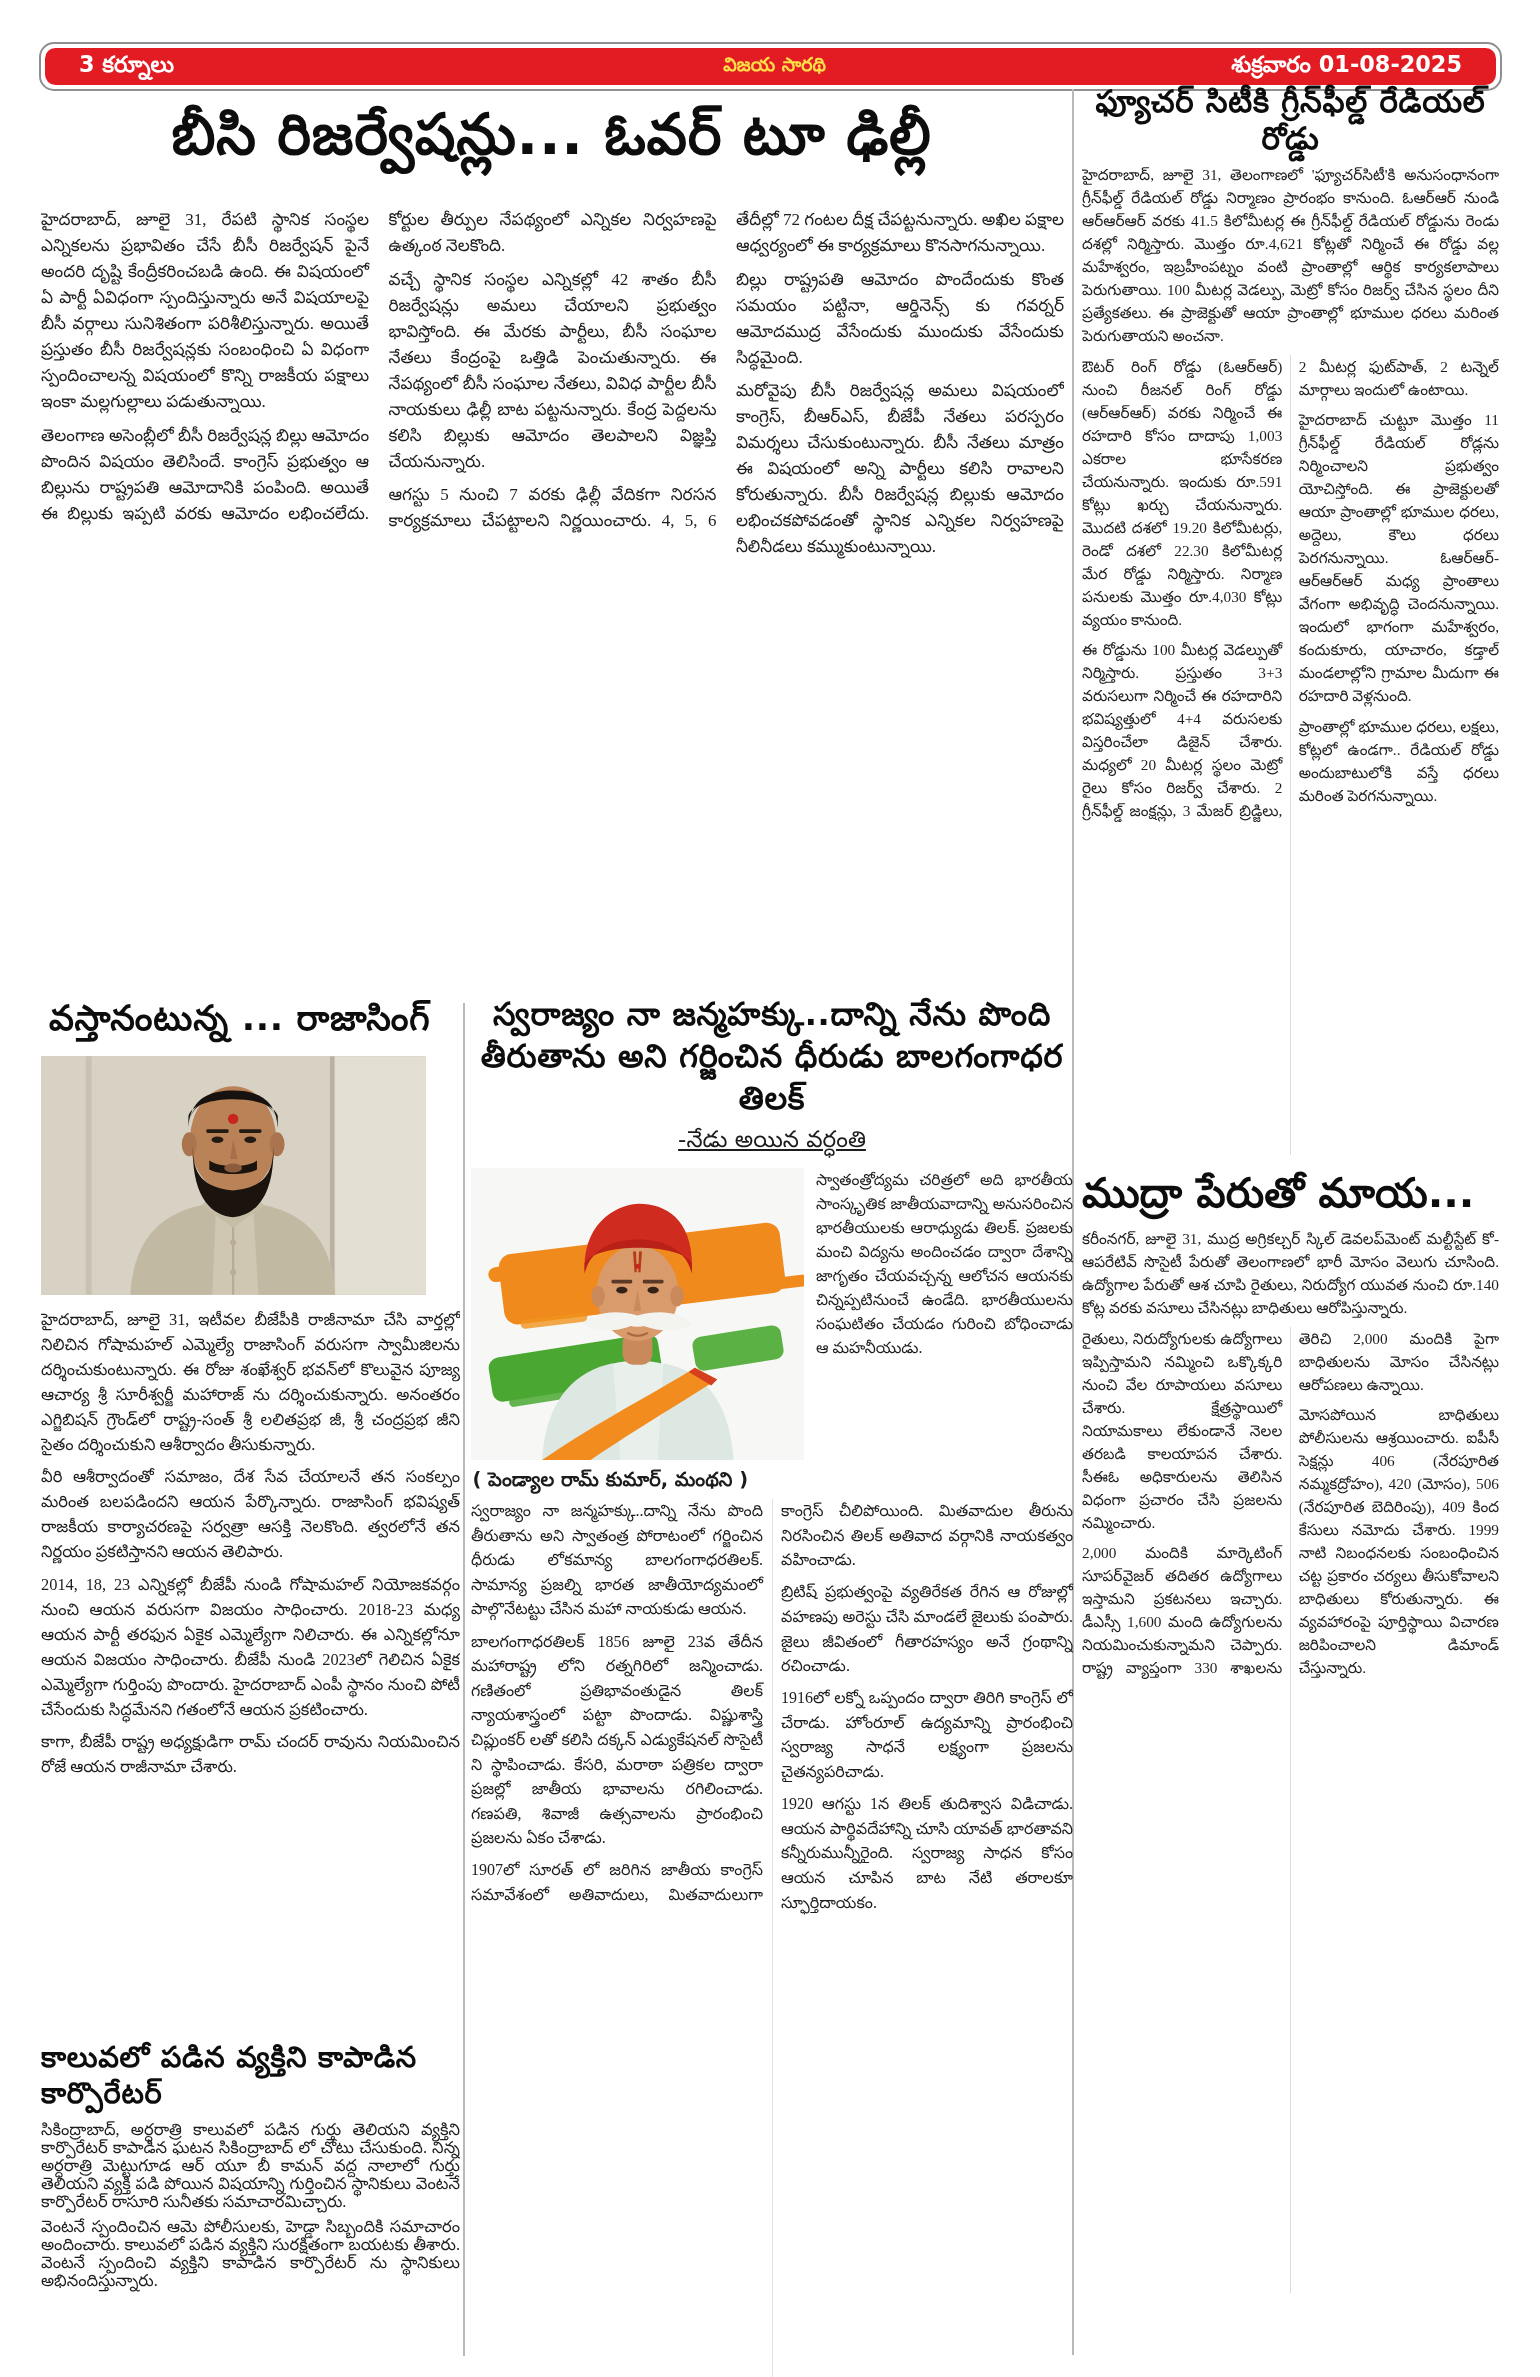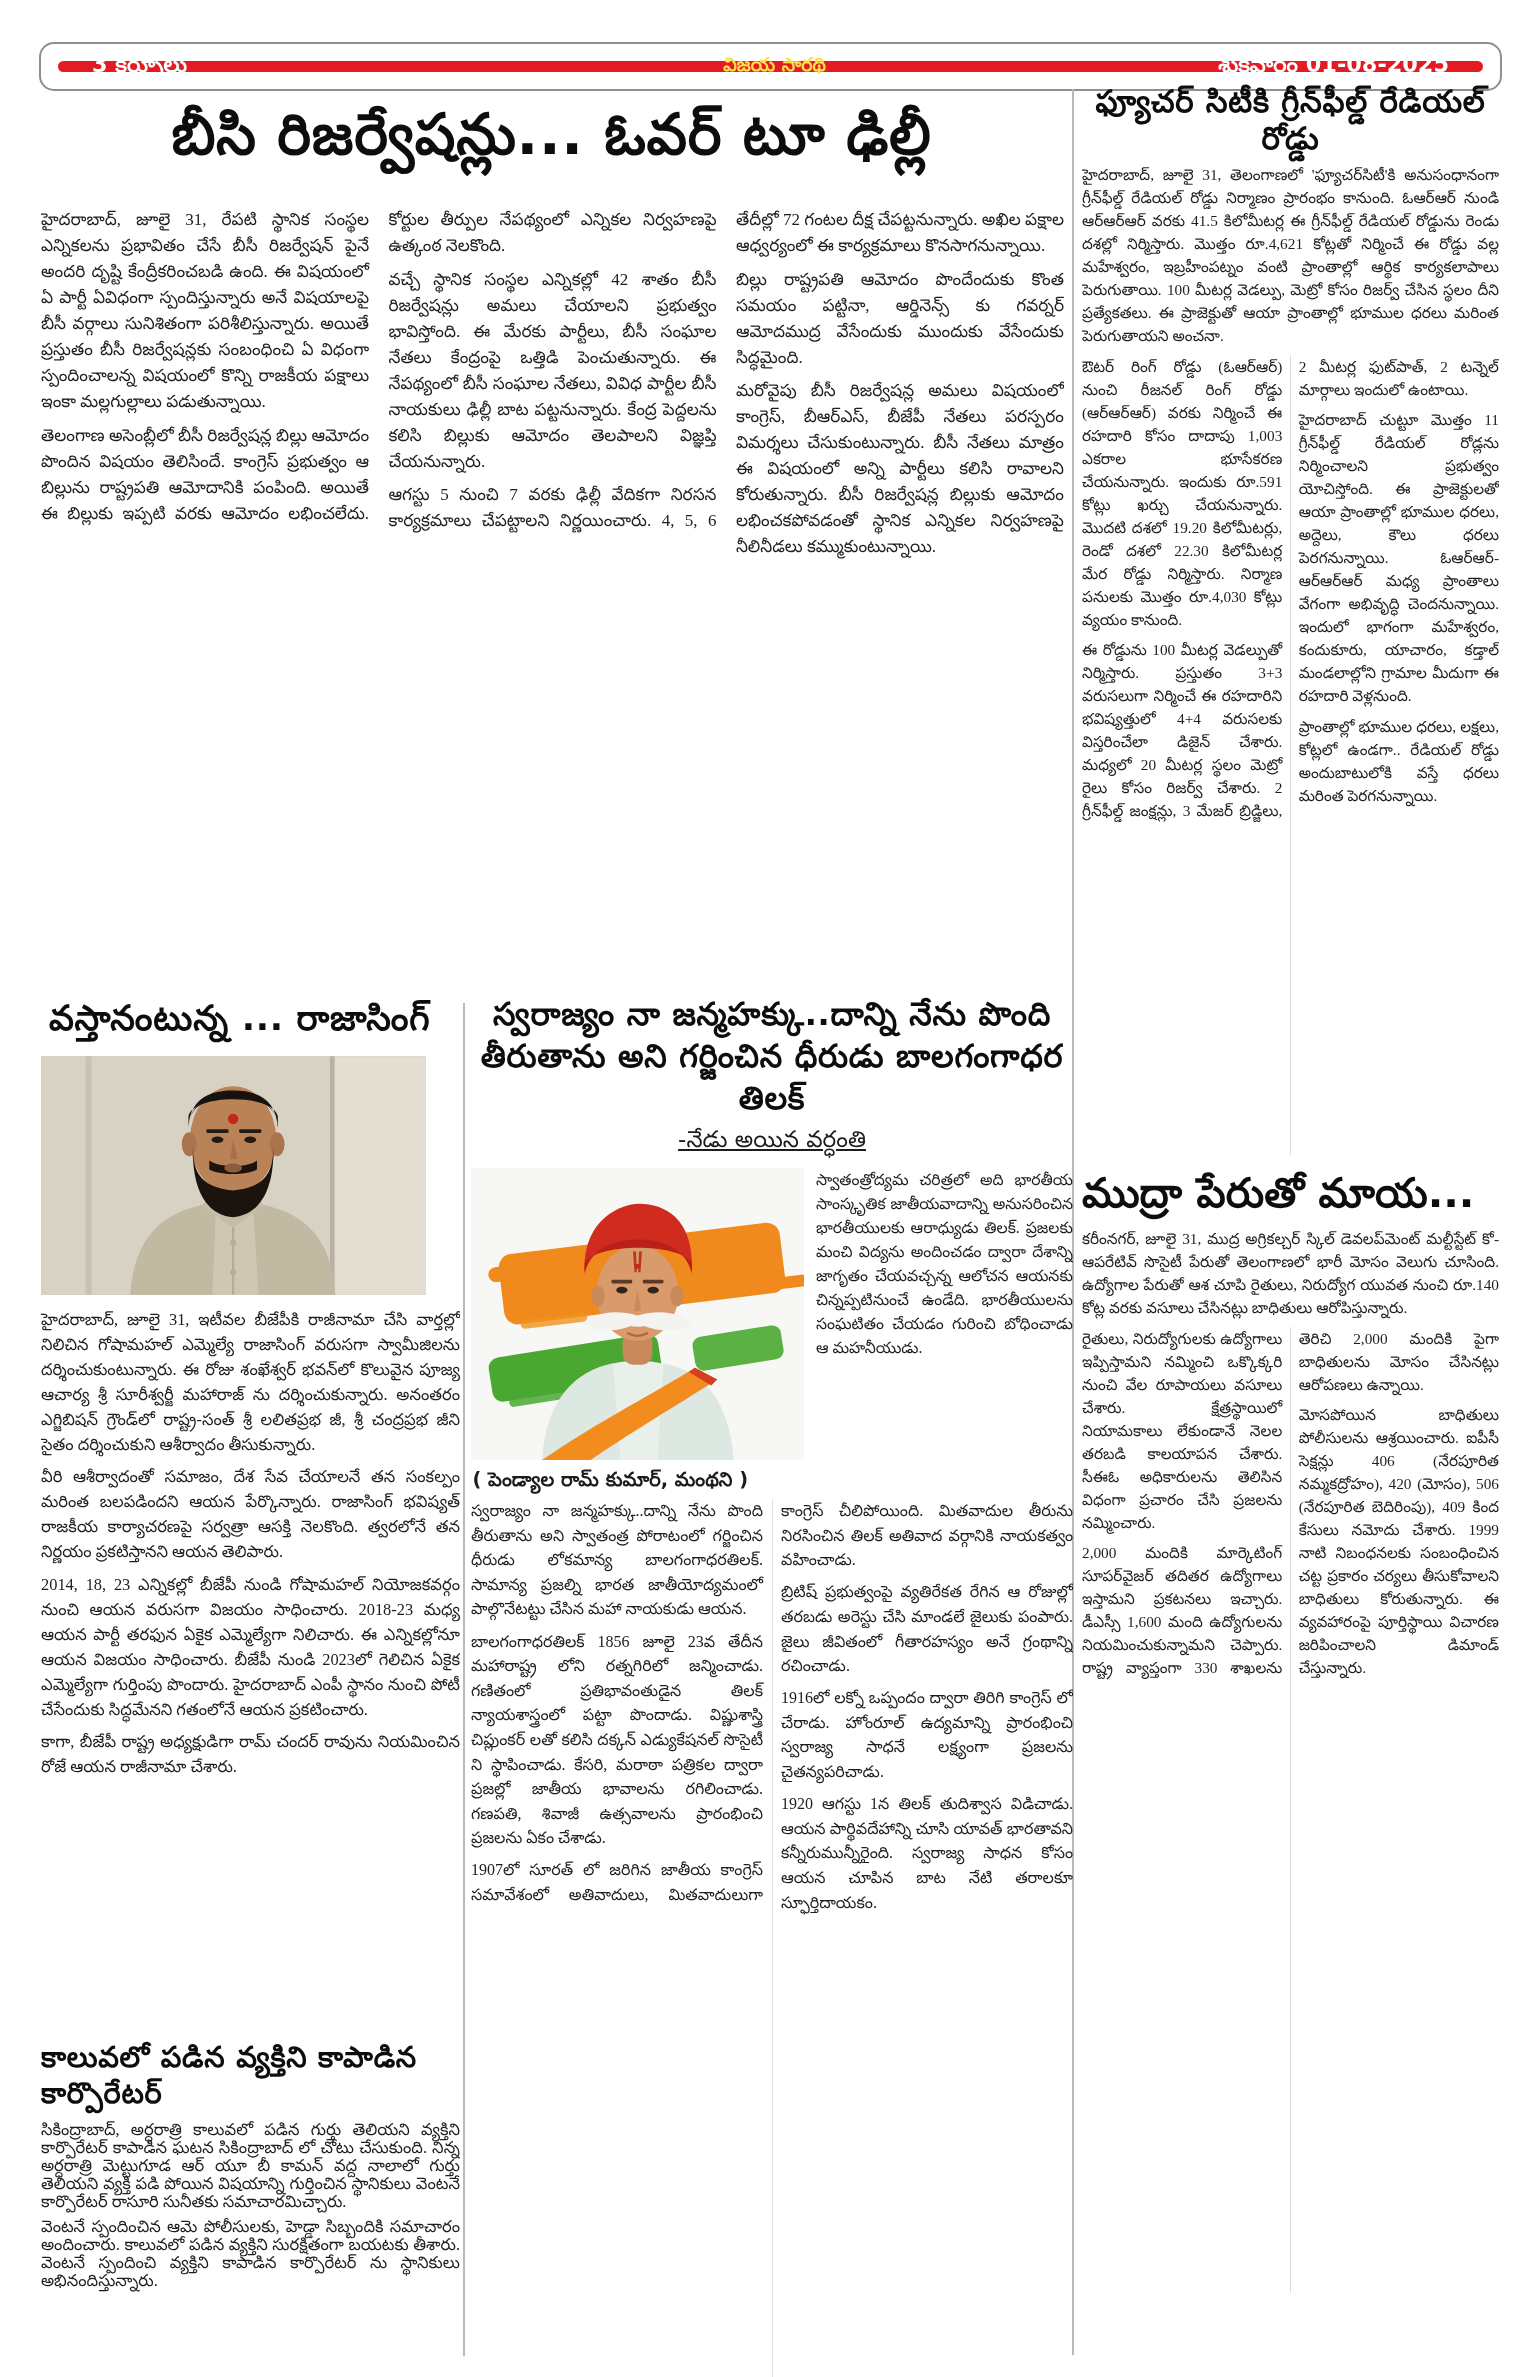--- a/index.html
+++ b/index.html
@@ -5,21 +5,21 @@
   html,body{margin:0;padding:0;}
   body{
     width:1541px;height:2377px;position:relative;background:#ffffff;
     font-family:"Liberation Serif","DejaVu Serif",serif;color:#1c1c1c;
     overflow:hidden;
   }
   
   .topbar-outer{
     position:absolute;left:39px;top:42px;width:1463px;height:49px;
     border:2.2px solid #8f8f8f;border-radius:15px;background:#ffffff;
-    box-sizing:border-box;padding:17px;
+    box-sizing:border-box;padding:4px;
   }
   .topbar{
     width:100%;height:100%;background:#e31b23;border-radius:10.4px;
     display:flex;align-items:center;justify-content:space-between;
     box-sizing:border-box;padding:0 34px;
   }
   .topbar .edition,.topbar .date{
     color:#ffffff;font-family:"DejaVu Sans","Liberation Sans",sans-serif;
     font-weight:bold;font-size:22.4px;white-space:nowrap;
   }
@@ -226,21 +226,21 @@
       <p>స్వాతంత్రోద్యమ చరిత్రలో అది భారతీయ సాంస్కృతిక జాతీయవాదాన్ని అనుసరించిన భారతీయులకు ఆరాధ్యుడు తిలక్. ప్రజలకు మంచి విద్యను అందించడం ద్వారా దేశాన్ని జాగృతం చేయవచ్చన్న ఆలోచన ఆయనకు చిన్నప్పటినుంచే ఉండేది. భారతీయులను సంఘటితం చేయడం గురించి బోధించాడు ఆ మహనీయుడు.</p>
     </div>
   </div>
 
   <div class="credit">( పెండ్యాల రామ్ కుమార్, మంథని )</div>
 
   <div class="bodytext body2col">
     <p>స్వరాజ్యం నా జన్మహక్కు..దాన్ని నేను పొంది తీరుతాను అని స్వాతంత్ర పోరాటంలో గర్జించిన ధీరుడు లోకమాన్య బాలగంగాధరతిలక్. సామాన్య ప్రజల్ని భారత జాతీయోద్యమంలో పాల్గొనేటట్టు చేసిన మహా నాయకుడు ఆయన.</p>
     <p>బాలగంగాధరతిలక్ 1856 జూలై 23వ తేదీన మహారాష్ట్ర లోని రత్నగిరిలో జన్మించాడు. గణితంలో ప్రతిభావంతుడైన తిలక్ న్యాయశాస్త్రంలో పట్టా పొందాడు. విష్ణుశాస్త్రి చిప్లుంకర్ లతో కలిసి దక్కన్ ఎడ్యుకేషనల్ సొసైటీ ని స్థాపించాడు. కేసరి, మరాఠా పత్రికల ద్వారా ప్రజల్లో జాతీయ భావాలను రగిలించాడు. గణపతి, శివాజీ ఉత్సవాలను ప్రారంభించి ప్రజలను ఏకం చేశాడు.</p>
     <p>1907లో సూరత్ లో జరిగిన జాతీయ కాంగ్రెస్ సమావేశంలో అతివాదులు, మితవాదులుగా కాంగ్రెస్ చీలిపోయింది. మితవాదుల తీరును నిరసించిన తిలక్ అతివాద వర్గానికి నాయకత్వం వహించాడు.</p>
-    <p>బ్రిటిష్ ప్రభుత్వంపై వ్యతిరేకత రేగిన ఆ రోజుల్లో తరబడు అరెస్టు చేసి మాండలే జైలుకు పంపారు. జైలు జీవితంలో గీతారహస్యం అనే గ్రంథాన్ని రచించాడు.</p>
+    <p>బ్రిటిష్ ప్రభుత్వంపై వ్యతిరేకత రేగిన ఆ రోజుల్లో వహణపు అరెస్టు చేసి మాండలే జైలుకు పంపారు. జైలు జీవితంలో గీతారహస్యం అనే గ్రంథాన్ని రచించాడు.</p>
     <p>1916లో లక్నో ఒప్పందం ద్వారా తిరిగి కాంగ్రెస్ లో చేరాడు. హోంరూల్ ఉద్యమాన్ని ప్రారంభించి స్వరాజ్య సాధనే లక్ష్యంగా ప్రజలను చైతన్యపరిచాడు.</p>
     <p>1920 ఆగస్టు 1న తిలక్ తుదిశ్వాస విడిచాడు. ఆయన పార్థివదేహాన్ని చూసి యావత్ భారతావని కన్నీరుమున్నీరైంది. స్వరాజ్య సాధన కోసం ఆయన చూపిన బాట నేటి తరాలకూ స్ఫూర్తిదాయకం.</p>
   </div>
 </div>
 
 <div class="sec-right">
   <div class="h-xl h2">ఫ్యూచర్ సిటీకి గ్రీన్‌ఫీల్డ్ రేడియల్ రోడ్డు</div>
 
   <div class="bodytext rr-body">
     <p class="span-all">హైదరాబాద్, జూలై 31, తెలంగాణలో 'ఫ్యూచర్‌సిటీ'కి అనుసంధానంగా గ్రీన్‌ఫీల్డ్ రేడియల్ రోడ్డు నిర్మాణం ప్రారంభం కానుంది. ఓఆర్ఆర్ నుండి ఆర్ఆర్ఆర్ వరకు 41.5 కిలోమీటర్ల ఈ గ్రీన్‌ఫీల్డ్ రేడియల్ రోడ్డును రెండు దశల్లో నిర్మిస్తారు. మొత్తం రూ.4,621 కోట్లతో నిర్మించే ఈ రోడ్డు వల్ల మహేశ్వరం, ఇబ్రహీంపట్నం వంటి ప్రాంతాల్లో ఆర్థిక కార్యకలాపాలు పెరుగుతాయి. 100 మీటర్ల వెడల్పు, మెట్రో కోసం రిజర్వ్ చేసిన స్థలం దీని ప్రత్యేకతలు. ఈ ప్రాజెక్టుతో ఆయా ప్రాంతాల్లో భూముల ధరలు మరింత పెరుగుతాయని అంచనా.</p>

